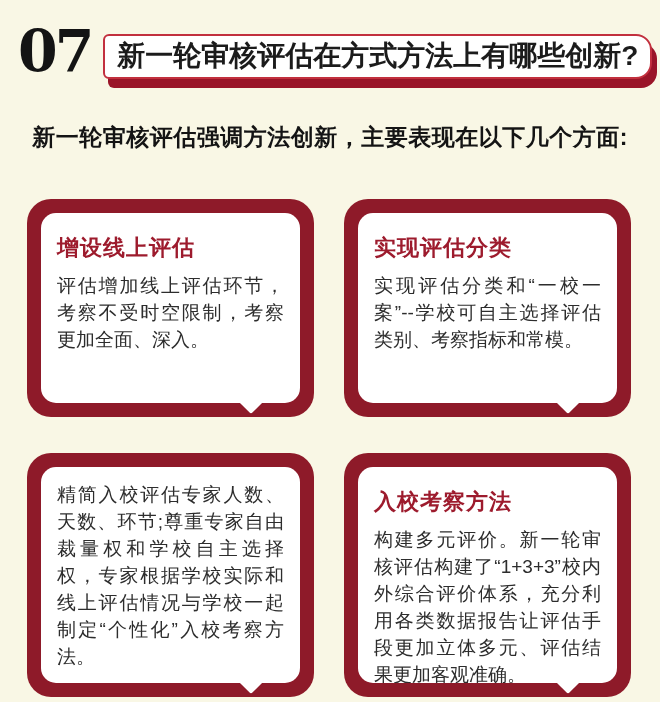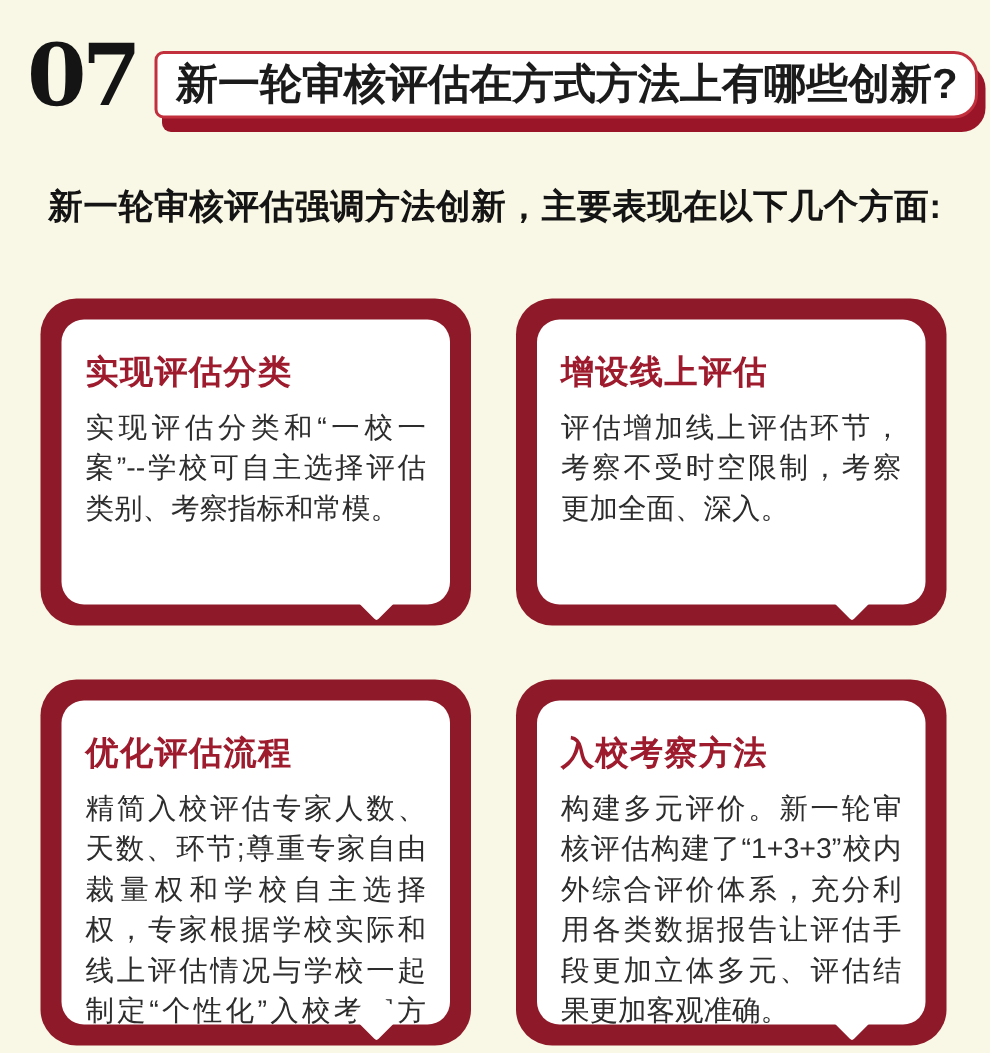--- a/index.html
+++ b/index.html
@@ -106,37 +106,36 @@
     <div class="t">新一轮审核评估在方式方法上有哪些创新?</div>
   </div>
 </div>
 
 <div class="subtitle">新一轮审核评估强调方法创新，主要表现在以下几个方面:</div>
 
 <div class="grid">
 
   <div class="card">
     <div class="card-inner">
+      <div class="card-title">增设线上评估</div>
+      <div class="card-body">评估增加线上评估环节，考察不受时空限制，考察更加全面、深入。</div>
+    </div>
+    <div class="tail"></div>
+  </div>
+
+  <div class="card">
+    <div class="card-inner">
       <div class="card-title">实现评估分类</div>
       <div class="card-body">实现评估分类和“一校一案”--学校可自主选择评估类别、考察指标和常模。</div>
     </div>
     <div class="tail"></div>
   </div>
 
   <div class="card">
     <div class="card-inner">
-      <div class="card-title">增设线上评估</div>
-      <div class="card-body">评估增加线上评估环节，考察不受时空限制，考察更加全面、深入。</div>
-    </div>
-    <div class="tail"></div>
-  </div>
-
-  <div class="card">
-    <div class="card-inner">
-      <div class="card-title">优化评估流程</div>
       <div class="card-body">精简入校评估专家人数、天数、环节;尊重专家自由裁量权和学校自主选择权，专家根据学校实际和线上评估情况与学校一起制定“个性化”入校考察方法。</div>
     </div>
     <div class="tail"></div>
   </div>
 
   <div class="card">
     <div class="card-inner">
       <div class="card-title">入校考察方法</div>
       <div class="card-body">构建多元评价。新一轮审核评估构建了“1+3+3”校内外综合评价体系，充分利用各类数据报告让评估手段更加立体多元、评估结果更加客观准确。</div>
     </div>

